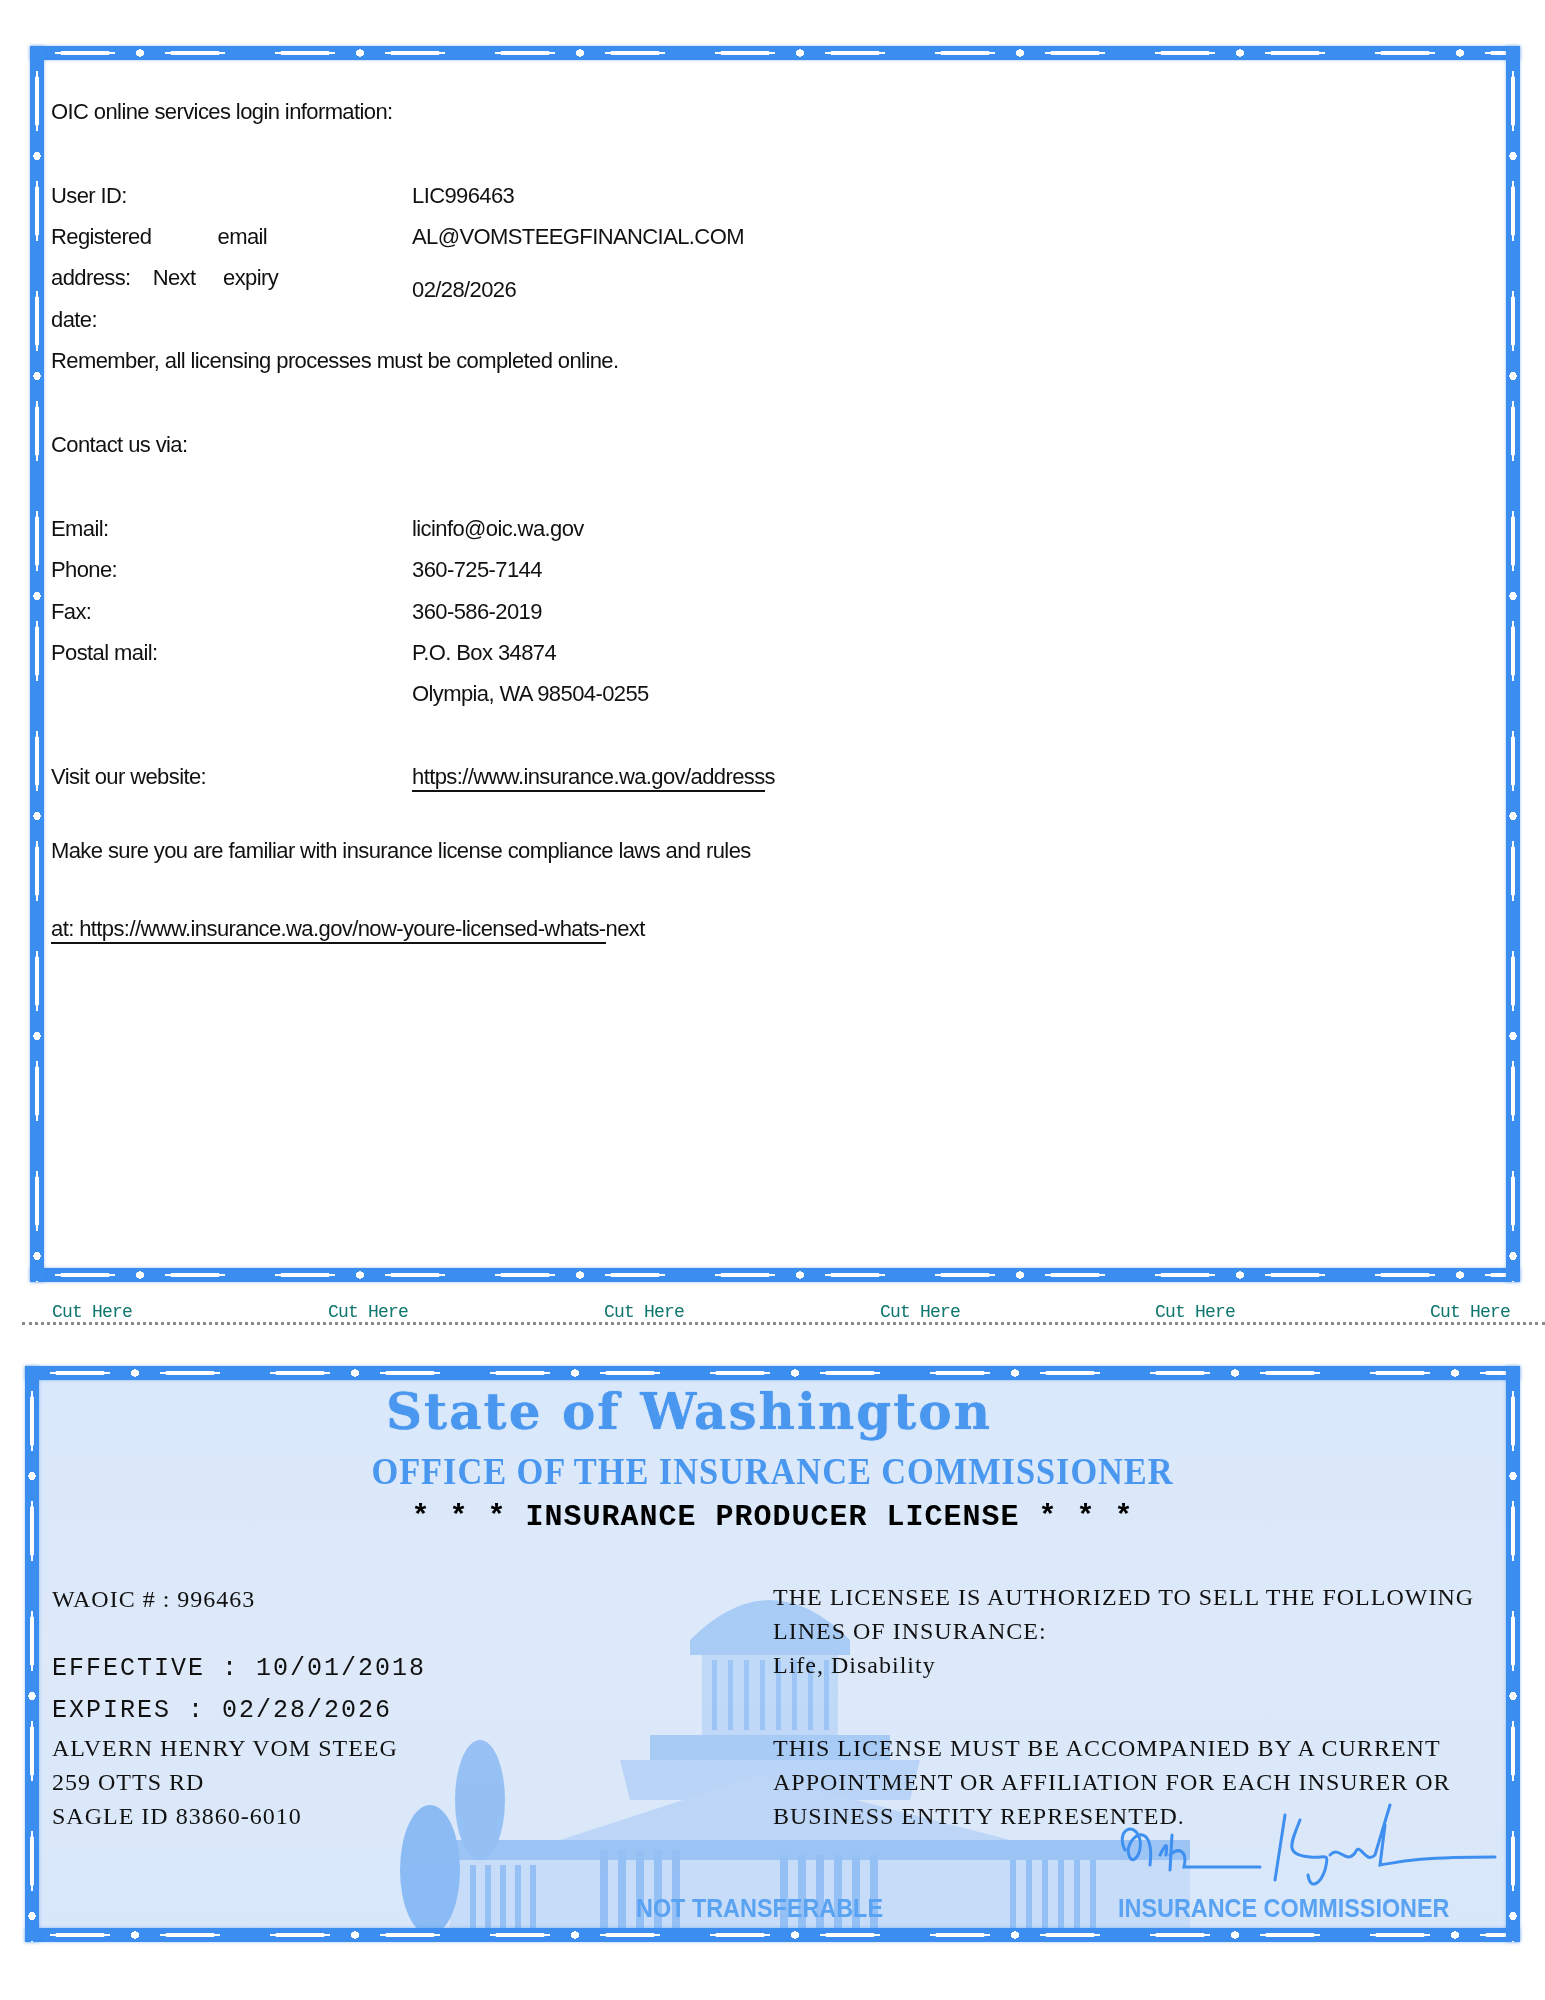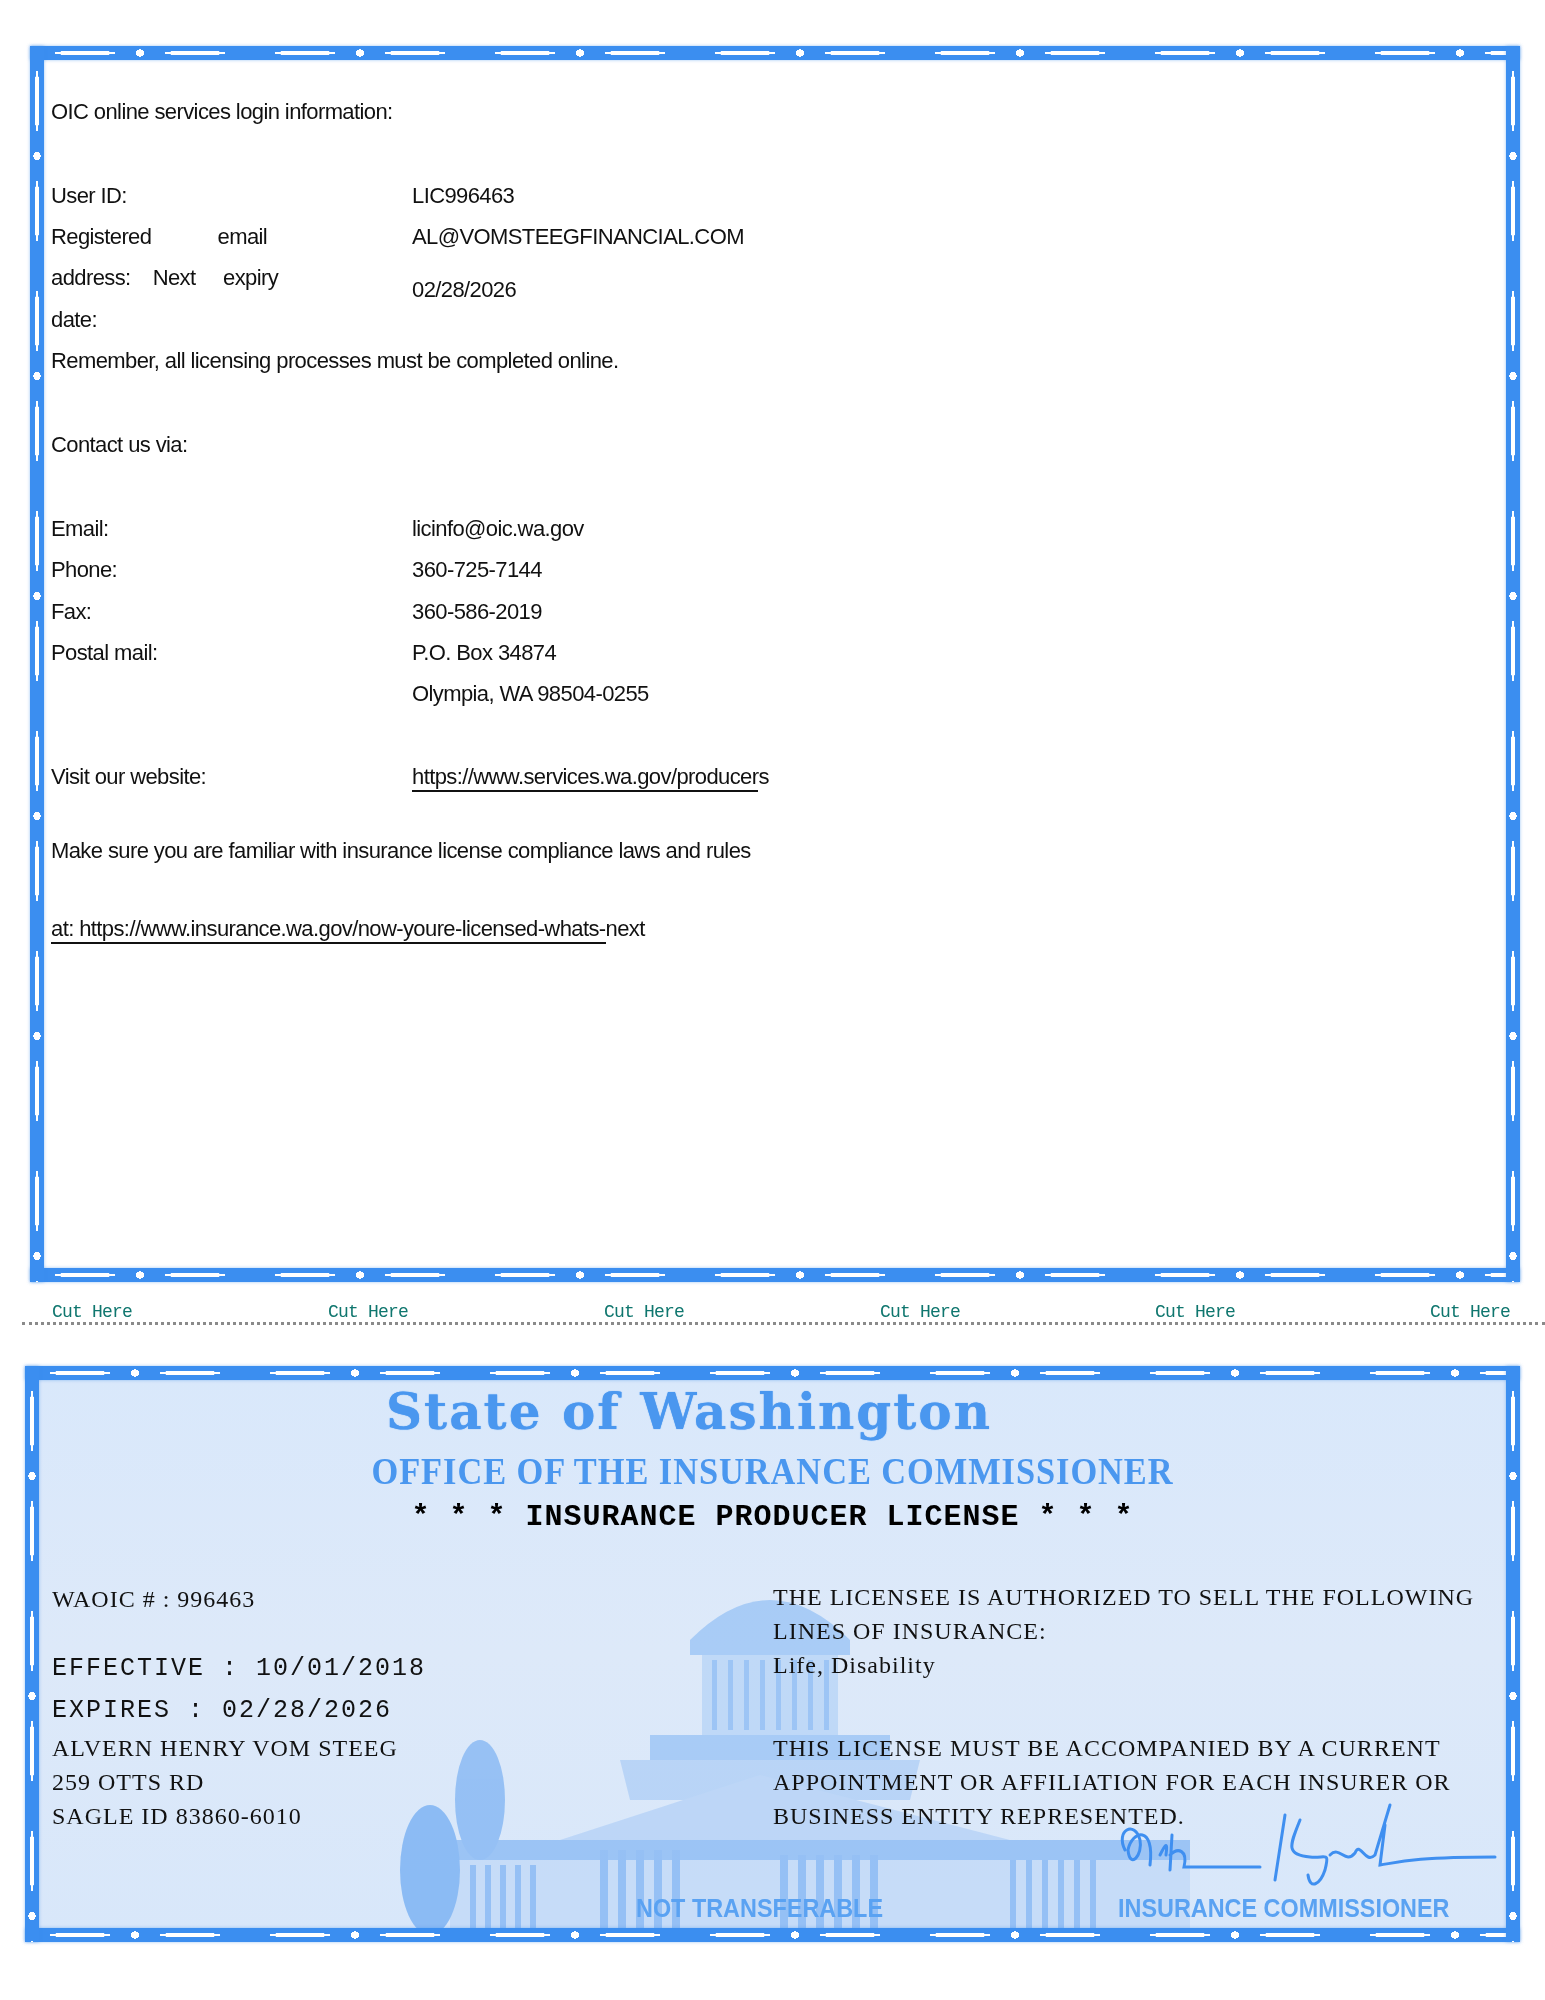--- a/index.html
+++ b/index.html
@@ -105,21 +105,21 @@
 
   <div class="abs doc-text" style="left:51px; top:599px;">Fax:</div>
   <div class="abs doc-text" style="left:412px; top:599px;">360-586-2019</div>
 
   <div class="abs doc-text" style="left:51px; top:640px;">Postal mail:</div>
   <div class="abs doc-text" style="left:412px; top:640px;">P.O. Box 34874</div>
   <div class="abs doc-text" style="left:412px; top:681px;">Olympia, WA 98504-0255</div>
 
   <div class="abs doc-text" style="left:51px; top:764px;">Visit our website:</div>
   <div class="abs doc-text" style="left:412px; top:764px;">
-    <span class="doc-link">https://www.services.wa.gov/producer</span><span>s</span>
+    <span class="doc-link">https://www.insurance.wa.gov/address</span><span>s</span>
   </div>
 
   <div class="abs doc-text" style="left:51px; top:838px;">Make sure you are familiar with insurance license compliance laws and rules</div>
   <div class="abs doc-text" style="left:51px; top:916px;">
     <span class="doc-link">at: https://www.insurance.wa.gov/now-youre-licensed-whats-</span><span>next</span>
   </div>
 </div>
 
 <div>
   <div class="abs cut-label" style="left:52px; top:1302px;">Cut Here</div>

